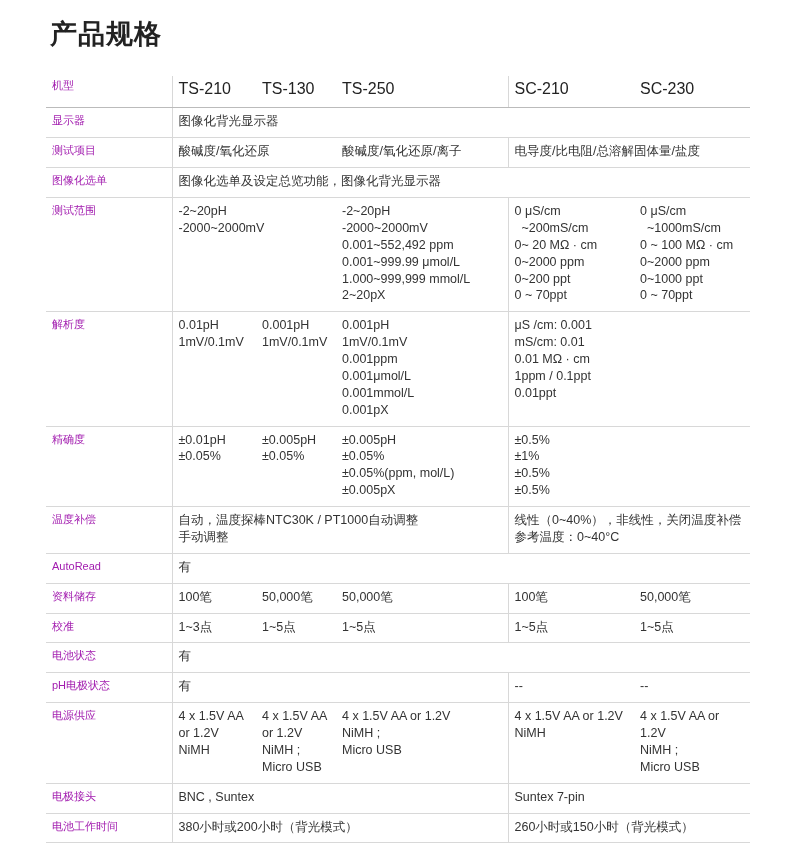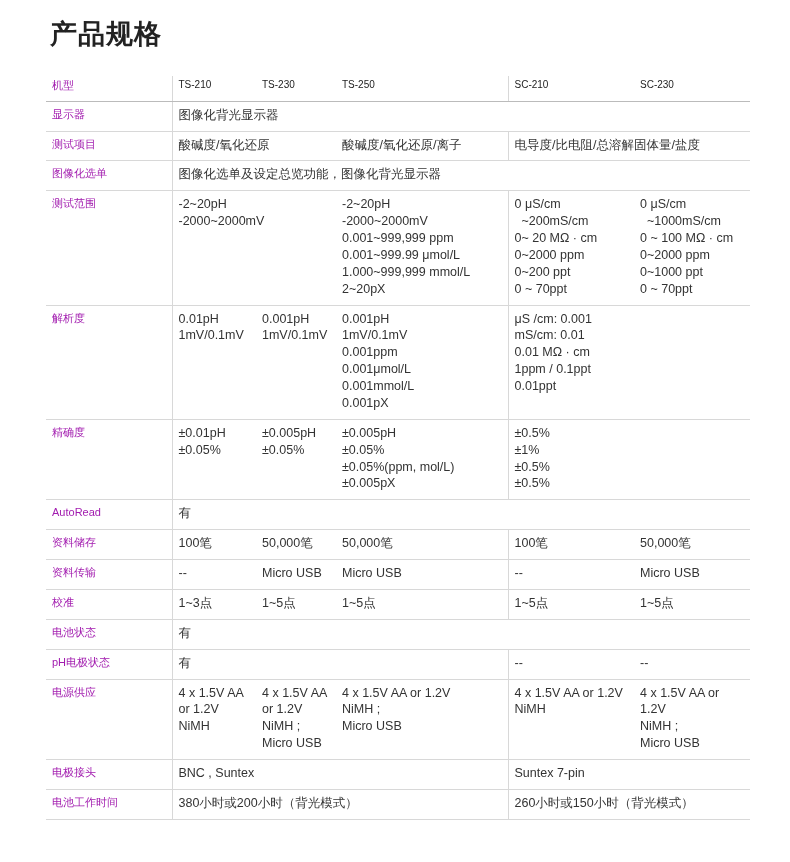--- a/index.html
+++ b/index.html
@@ -54,21 +54,21 @@
     padding-top: 2px;
     padding-bottom: 8px;
   }
   td.rowlabel {
     color: #a21caf;
     font-size: 11px;
     padding-left: 2px;
   }
   td.colhead {
     font-weight: bold;
-    font-size: 10px;
+    font-size: 16px;
     color: #222222;
   }
   .cell-line {
     display: block;
     white-space: pre-wrap;
   }
   .sep-left {
     border-left: 1px solid #d8d8d8;
   }
   .watermark {
@@ -100,21 +100,21 @@
           <col class="c1">
           <col class="c2">
           <col class="c3">
           <col class="c4">
           <col class="c5">
       </colgroup>
       <tbody id="spec-body">
           <tr class="header-row">
             <td class="rowlabel">机型</td>
             <td class="colhead sep-left">TS-210</td>
-            <td class="colhead">TS-230</td>
+            <td class="colhead">TS-130</td>
             <td class="colhead">TS-250</td>
             <td class="colhead sep-left">SC-210</td>
             <td class="colhead">SC-230</td>
           </tr>
           <tr>
             <td class="rowlabel">显示器</td>
             <td colspan="5" class="sep-left">
               <span class="cell-line">图像化背光显示器</span>
             </td>
           </tr>
@@ -138,21 +138,21 @@
           </tr>
           <tr>
             <td class="rowlabel">测试范围</td>
             <td colspan="2" class="sep-left">
               <span class="cell-line">-2~20pH</span>
               <span class="cell-line">-2000~2000mV</span>
             </td>
             <td>
               <span class="cell-line">-2~20pH</span>
               <span class="cell-line">-2000~2000mV</span>
-              <span class="cell-line">0.001~999,999 ppm</span>
+              <span class="cell-line">0.001~552,492 ppm</span>
               <span class="cell-line">0.001~999.99 μmol/L</span>
               <span class="cell-line">1.000~999,999 mmol/L</span>
               <span class="cell-line">2~20pX</span>
             </td>
             <td class="sep-left">
               <span class="cell-line">0 μS/cm</span>
               <span class="cell-line">  ~200mS/cm</span>
               <span class="cell-line">0~ 20 MΩ · cm</span>
               <span class="cell-line">0~2000 ppm</span>
               <span class="cell-line">0~200 ppt</span>
@@ -210,20 +210,31 @@
               <span class="cell-line">±0.005pX</span>
             </td>
             <td colspan="2" class="sep-left">
               <span class="cell-line">±0.5%</span>
               <span class="cell-line">±1%</span>
               <span class="cell-line">±0.5%</span>
               <span class="cell-line">±0.5%</span>
             </td>
           </tr>
           <tr>
+            <td class="rowlabel">温度补偿</td>
+            <td colspan="3" class="sep-left">
+              <span class="cell-line">自动，温度探棒NTC30K / PT1000自动调整</span>
+              <span class="cell-line">手动调整</span>
+            </td>
+            <td colspan="2" class="sep-left">
+              <span class="cell-line">线性（0~40%），非线性，关闭温度补偿</span>
+              <span class="cell-line">参考温度：0~40°C</span>
+            </td>
+          </tr>
+          <tr>
             <td class="rowlabel">AutoRead</td>
             <td colspan="5" class="sep-left">
               <span class="cell-line">有</span>
             </td>
           </tr>
           <tr>
             <td class="rowlabel">资料储存</td>
             <td class="sep-left">
               <span class="cell-line">100笔</span>
             </td>
@@ -234,38 +245,20 @@
               <span class="cell-line">50,000笔</span>
             </td>
             <td class="sep-left">
               <span class="cell-line">100笔</span>
             </td>
             <td>
               <span class="cell-line">50,000笔</span>
             </td>
           </tr>
           <tr>
-            <td class="rowlabel">资料传输</td>
-            <td class="sep-left">
-              <span class="cell-line">--</span>
-            </td>
-            <td>
-              <span class="cell-line">Micro USB</span>
-            </td>
-            <td>
-              <span class="cell-line">Micro USB</span>
-            </td>
-            <td class="sep-left">
-              <span class="cell-line">--</span>
-            </td>
-            <td>
-              <span class="cell-line">Micro USB</span>
-            </td>
-          </tr>
-          <tr>
             <td class="rowlabel">校准</td>
             <td class="sep-left">
               <span class="cell-line">1~3点</span>
             </td>
             <td>
               <span class="cell-line">1~5点</span>
             </td>
             <td>
               <span class="cell-line">1~5点</span>
             </td>

